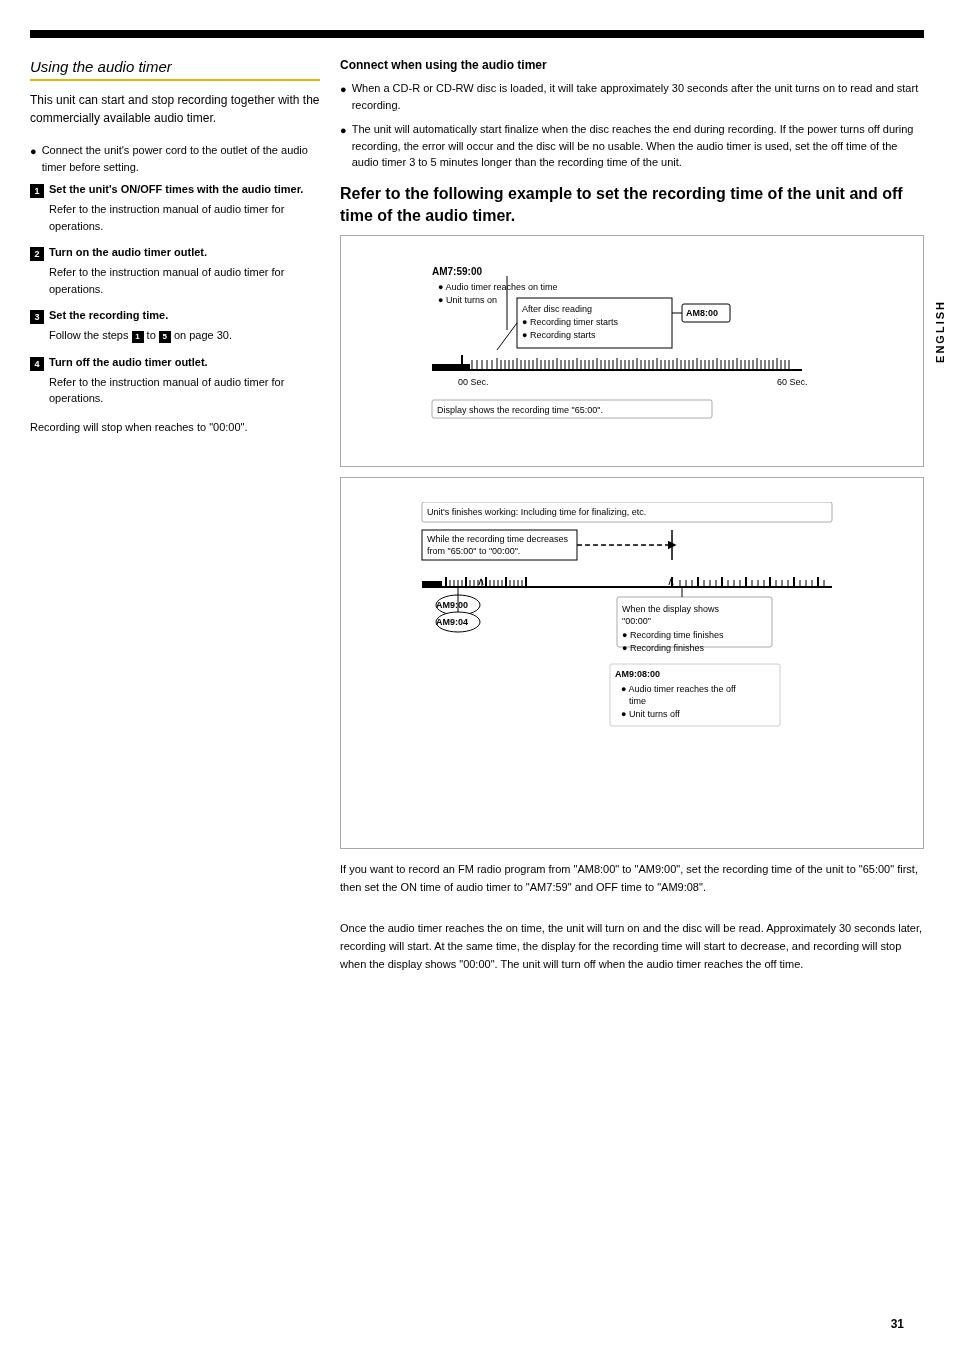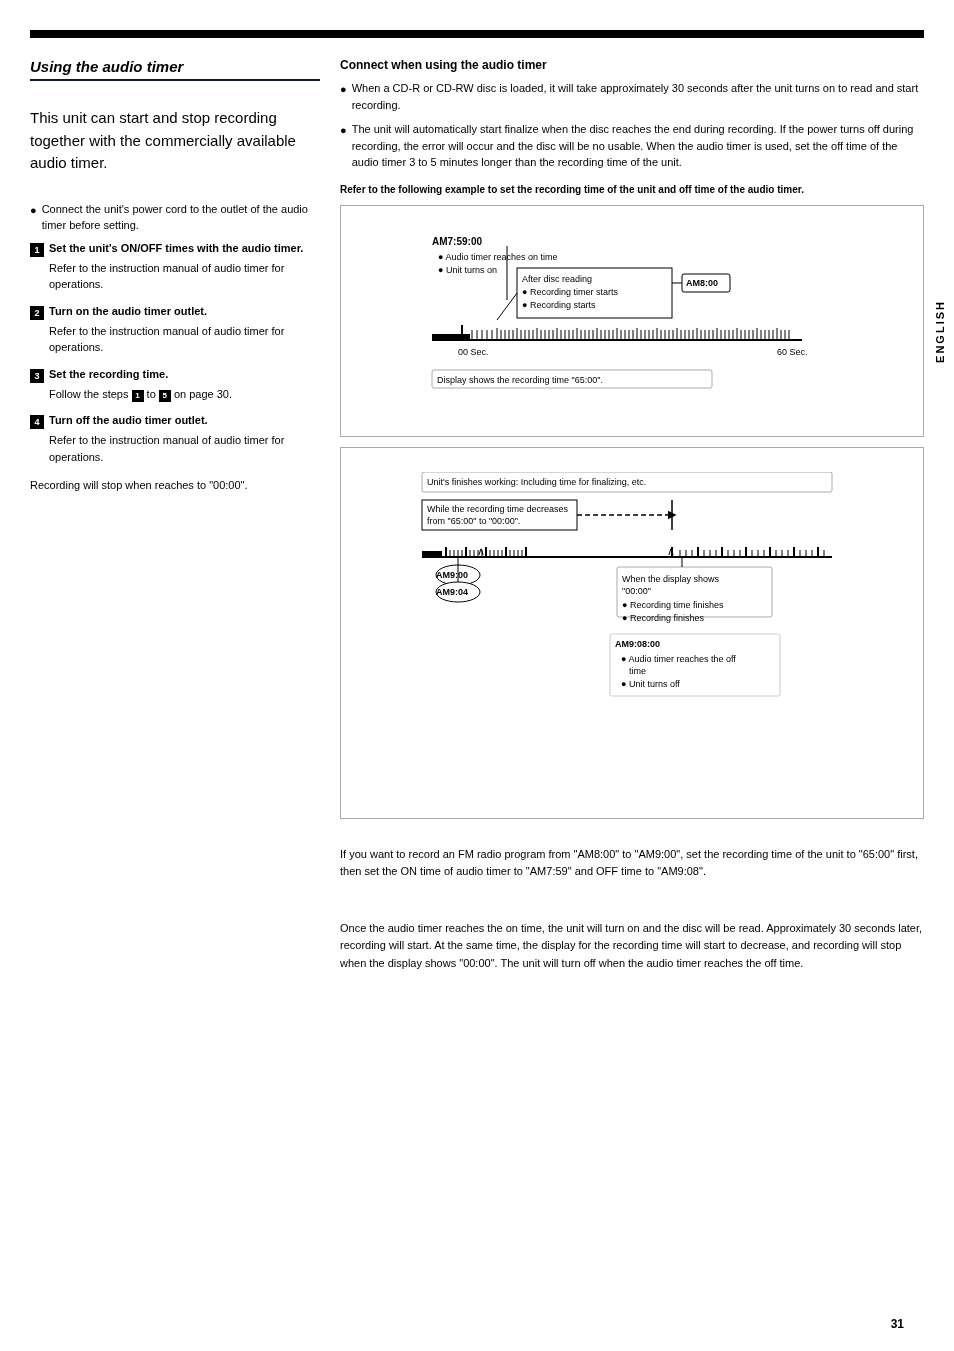--- a/index.html
+++ b/index.html
@@ -30,30 +30,30 @@
     }
     .left-column {
       width: 290px;
       flex-shrink: 0;
     }
     .right-column {
       flex: 1;
     }
     .section-title {
       font-size: 15px;
-      font-weight: bold;
-      border-bottom: 2px solid #0f172a;
+      font-weight: normal;
+      border-bottom: 2px solid #eab308;
       padding-bottom: 4px;
-      margin-bottom: 26px;
+      margin-bottom: 10px;
       font-style: italic;
     }
     .body-text {
-      font-size: 15px;
+      font-size: 12px;
       line-height: 1.5;
-      margin-bottom: 26px;
+      margin-bottom: 15px;
     }
     .bullet-item {
       display: flex;
       gap: 5px;
       margin-bottom: 8px;
       font-size: 11px;
       line-height: 1.5;
     }
     .bullet-dot {
       flex-shrink: 0;
@@ -121,24 +121,24 @@
     .page-number {
       position: absolute;
       bottom: 20px;
       right: 50px;
       font-size: 12px;
       font-weight: bold;
     }
     .final-text {
       font-size: 11px;
       line-height: 1.6;
-      margin-top: 27px;
+      margin-top: 12px;
     }
     .refer-title {
-      font-size: 10px;
+      font-size: 16px;
       font-weight: bold;
       margin: 12px 0 6px 0;
       line-height: 1.4;
     }
     .diagram-wrapper {
       border: 1px solid #aaa;
       padding: 24px;
       margin: 8px 0 10px 0;
       position: relative;
     }

